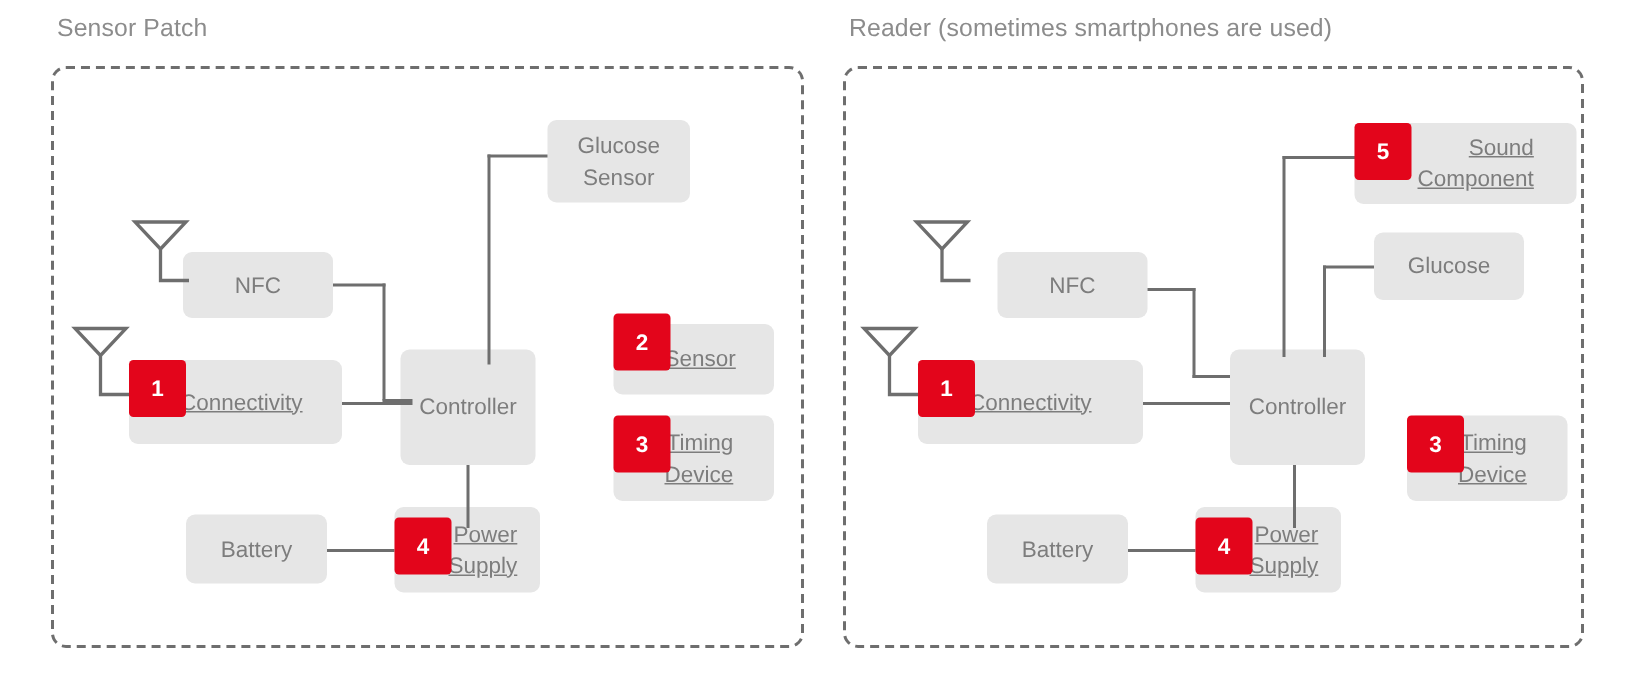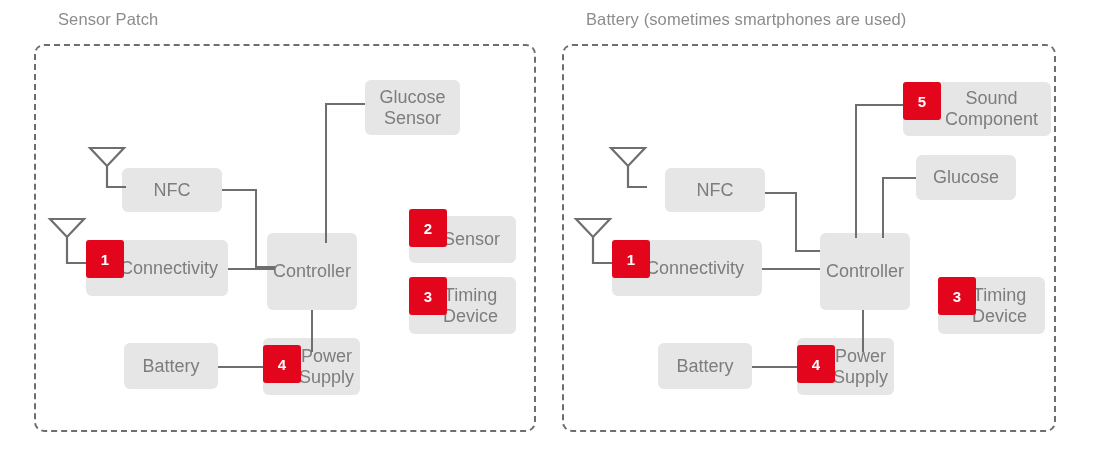--- a/index.html
+++ b/index.html
@@ -17,48 +17,48 @@
     background: #ffffff;
     overflow: hidden;
   }
   .panel-title {
     position: absolute;
     font-size: 16.5px;
     color: #8c8c8c;
     letter-spacing: 0.1px;
     white-space: nowrap;
     line-height: 20px;
-    margin-left: 20px;
   }
   .panel-frame {
     position: absolute;
     border: 2.5px dashed #6e6e6e;
     border-radius: 10px;
     box-sizing: border-box;
     background: transparent;
   }
   .node {
     position: absolute;
     background: #e6e6e6;
     border-radius: 6px;
     color: #7d7d7d;
-    font-size: 18px;
+    font-size: 15px;
     line-height: 21px;
     display: flex;
     align-items: center;
     justify-content: center;
     text-align: center;
     box-sizing: border-box;
     padding: 2px 6px;
     white-space: pre-line;
   }
   .node.left-text {
     justify-content: flex-start;
-    text-align: center;
+    text-align: right;
     padding-left: 34px;
+    text-decoration: underline;
   }
   .badge {
     position: absolute;
     background: #e3051b;
     color: #ffffff;
     font-size: 15px;
     font-weight: bold;
     width: 38px;
     height: 38px;
     border-radius: 3px;
@@ -132,21 +132,21 @@
   <div class="node left-text" style="left:409px; top:277px; width:107px; height:57px;">Timing
 Device</div>
   <div class="badge" style="left:409px; top:277px;">3</div>
 
   <div class="node" style="left:124px; top:343px; width:94px; height:46px;">Battery</div>
 
   <div class="node left-text" style="left:263px; top:338px; width:97px; height:57px; padding-left:36px;">Power
 Supply</div>
   <div class="badge" style="left:263px; top:345px;">4</div>
 
-  <div class="panel-title" style="left:566px; top:9px;">Battery (sometimes smartphones are used)</div>
+  <div class="panel-title" style="left:566px; top:9px;">Reader (sometimes smartphones are used)</div>
 
   <div class="panel-frame" style="left:562px; top:44px; width:494px; height:388px;"></div>
 
   <div class="wire h" style="left:855px; top:104px; width:55px;"></div>
   <div class="wire v" style="left:855px; top:104px; height:134px;"></div>
 
   <div class="wire h" style="left:882px; top:177px; width:34px;"></div>
   <div class="wire v" style="left:882px; top:177px; height:61px;"></div>
 
   <div class="wire h" style="left:765px; top:192px; width:32px;"></div>

